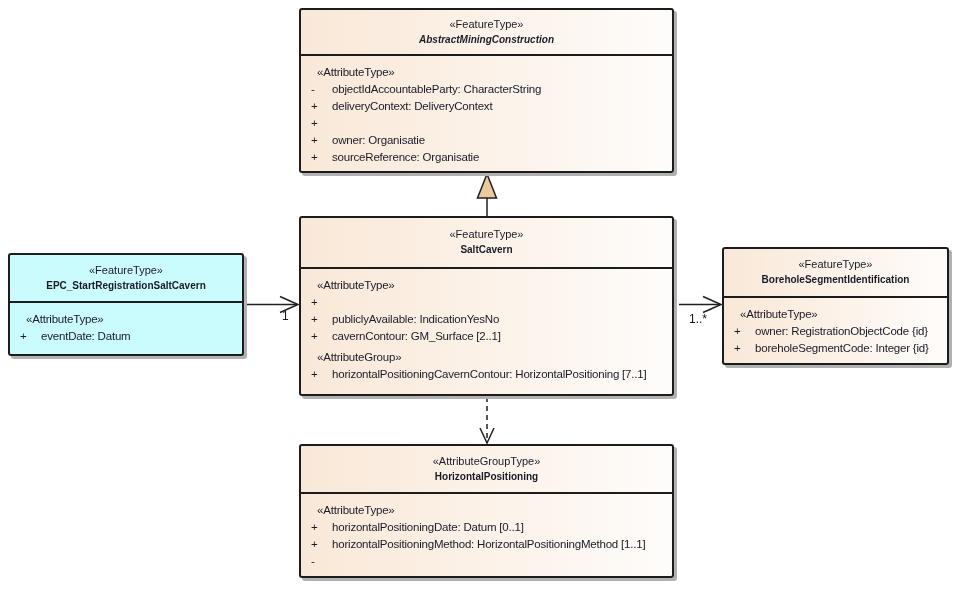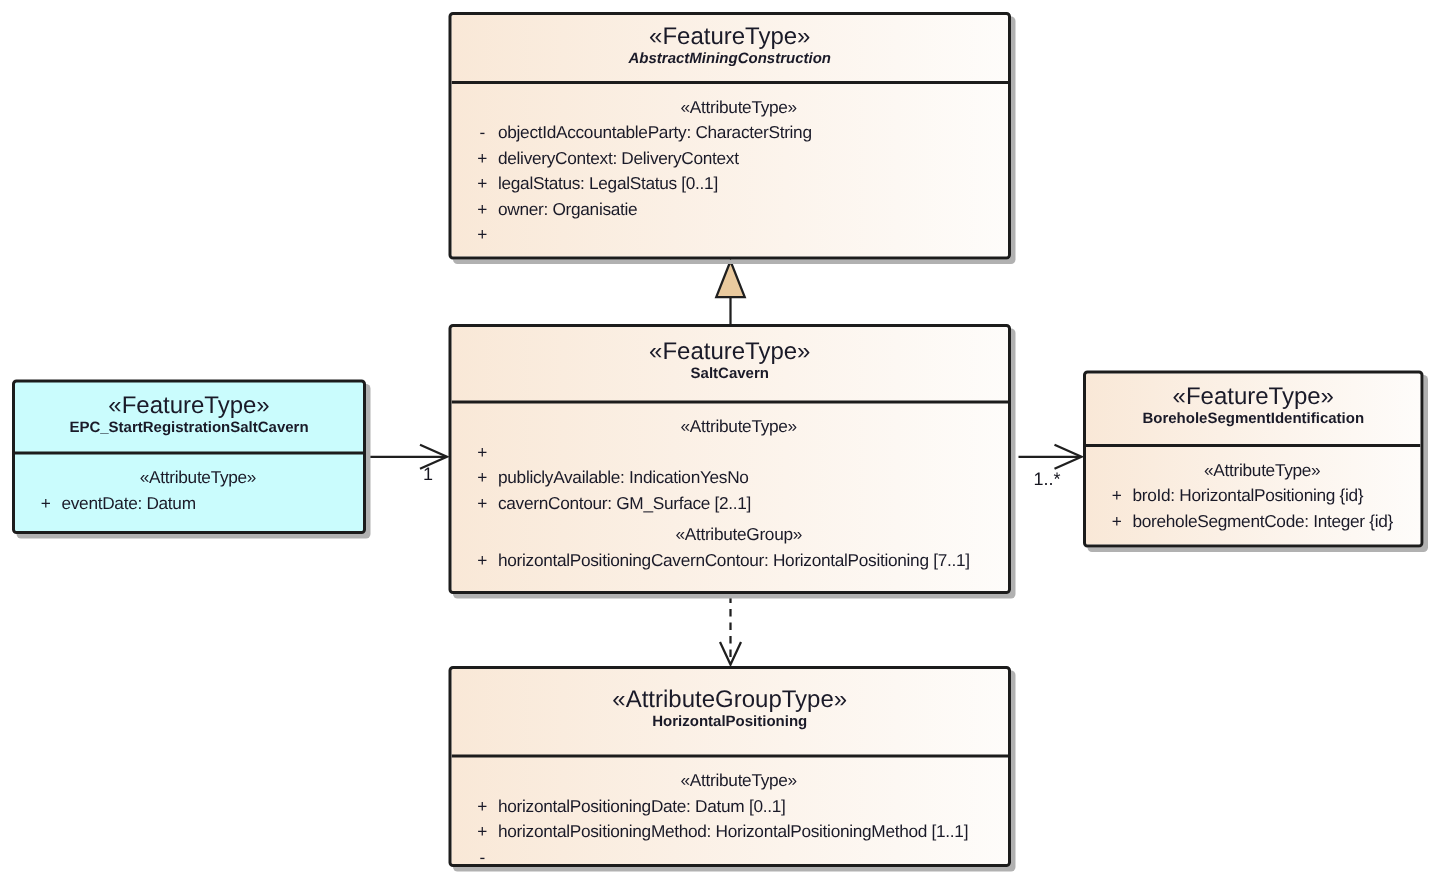--- a/index.html
+++ b/index.html
@@ -12,24 +12,24 @@
     position:absolute;box-sizing:border-box;z-index:1;
     background:linear-gradient(to right,#f9e8d7 0%,#fefcfa 100%);
     border:2px solid #1c1c1c;border-radius:3px;
     box-shadow:3px 3px 0 #b1b1b1;overflow:hidden;
   }
   .uml-box.cyan{background:#cafcfd;}
   .hdr{
     box-sizing:border-box;border-bottom:2px solid #1c1c1c;
     display:flex;flex-direction:column;align-items:center;justify-content:center;
   }
-  .stereo{font-size:16px;line-height:15px;}
+  .stereo{font-size:11px;line-height:15px;}
   .cname{font-size:10px;font-weight:bold;line-height:16px;}
   .cname.italic{font-style:italic;}
-  .bdy{padding:8px 4px 0 8px;text-align:center;}
+  .bdy{padding:8px 4px 0 8px;}
   .sect{font-size:11.5px;letter-spacing:-0.2px;line-height:17px;padding-left:8px;white-space:nowrap;}
   .sect.gap{margin-top:4px;}
   .row{display:flex;font-size:11.5px;letter-spacing:-0.2px;line-height:17px;white-space:nowrap;}
   .vis{width:21px;flex:none;padding-left:2px;}
   .atx{flex:none;}
   .mult{position:absolute;z-index:2;font-size:12px;line-height:14px;color:#15151f;}
 </style>
 </head>
 <body>
 
@@ -68,28 +68,28 @@
       <div class="row">
         <span class="vis">-</span>
         <span class="atx">objectIdAccountableParty: CharacterString</span>
       </div>
       <div class="row">
         <span class="vis">+</span>
         <span class="atx">deliveryContext: DeliveryContext</span>
       </div>
       <div class="row">
         <span class="vis">+</span>
-        <span class="atx">legalStatus: LegalStatus [0..1]</span>
       </div>
       <div class="row">
         <span class="vis">+</span>
         <span class="atx">owner: Organisatie</span>
       </div>
       <div class="row">
         <span class="vis">+</span>
+        <span class="atx">sourceReference: Organisatie</span>
       </div>
     </div>
   </div>
 
   <div class="uml-box" style="left:299px;top:216px;width:375px;height:180px;">
     <div class="hdr" style="height:51px;">
       <div class="stereo">«FeatureType»</div>
       <div class="cname">SaltCavern</div>
     </div>
     <div class="bdy">
@@ -129,31 +129,31 @@
 
   <div class="uml-box" style="left:722px;top:247px;width:227px;height:118px;">
     <div class="hdr" style="height:49px;">
       <div class="stereo">«FeatureType»</div>
       <div class="cname">BoreholeSegmentIdentification</div>
     </div>
     <div class="bdy">
       <div class="sect">«AttributeType»</div>
       <div class="row">
         <span class="vis">+</span>
-        <span class="atx">broId: HorizontalPositioning {id}</span>
+        <span class="atx">owner: RegistrationObjectCode {id}</span>
       </div>
       <div class="row">
         <span class="vis">+</span>
         <span class="atx">boreholeSegmentCode: Integer {id}</span>
       </div>
     </div>
   </div>
 
   <div class="uml-box" style="left:299px;top:444px;width:375px;height:134px;">
-    <div class="hdr" style="height:59px;text-align:center;">
+    <div class="hdr" style="height:48px;text-align:center;">
       <div class="stereo">«AttributeGroupType»</div>
       <div class="cname">HorizontalPositioning</div>
     </div>
     <div class="bdy">
       <div class="sect">«AttributeType»</div>
       <div class="row">
         <span class="vis">+</span>
         <span class="atx">horizontalPositioningDate: Datum [0..1]</span>
       </div>
       <div class="row">

